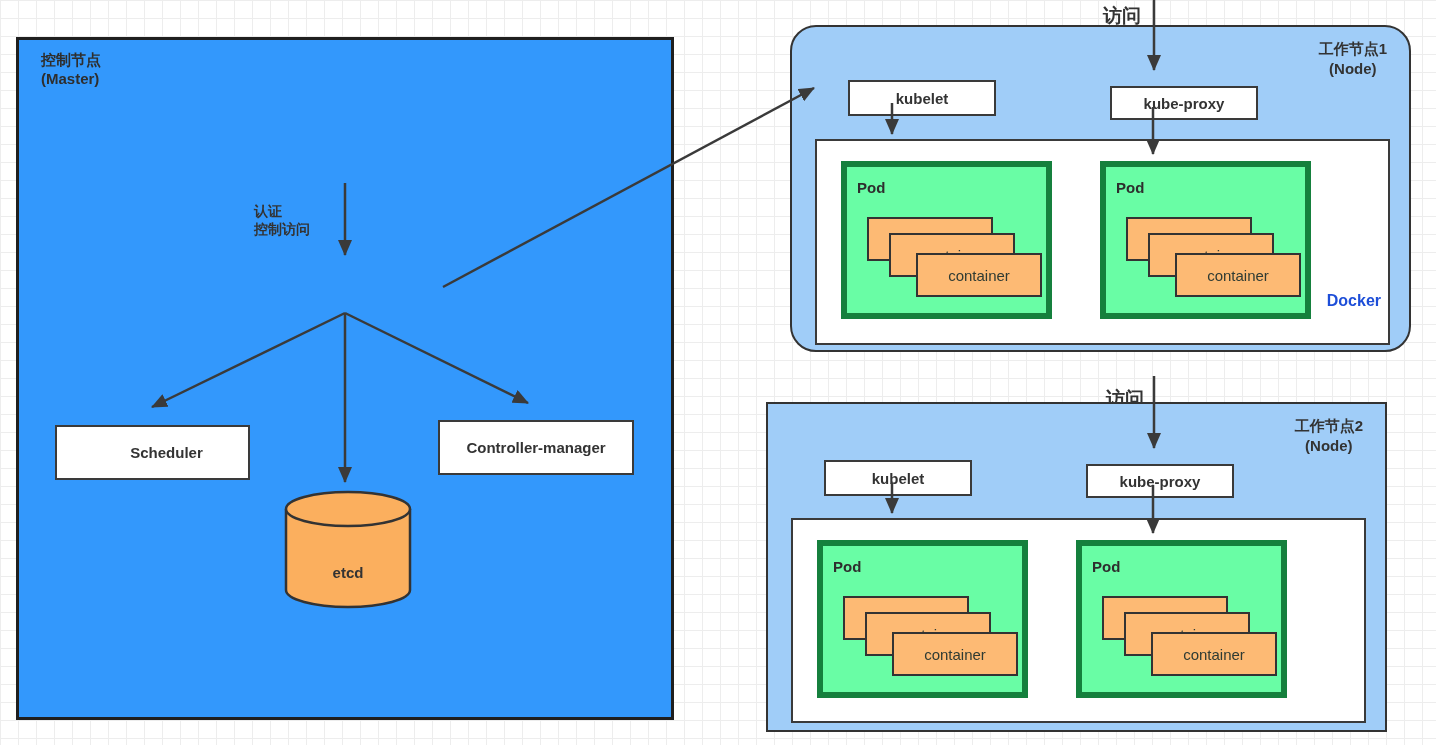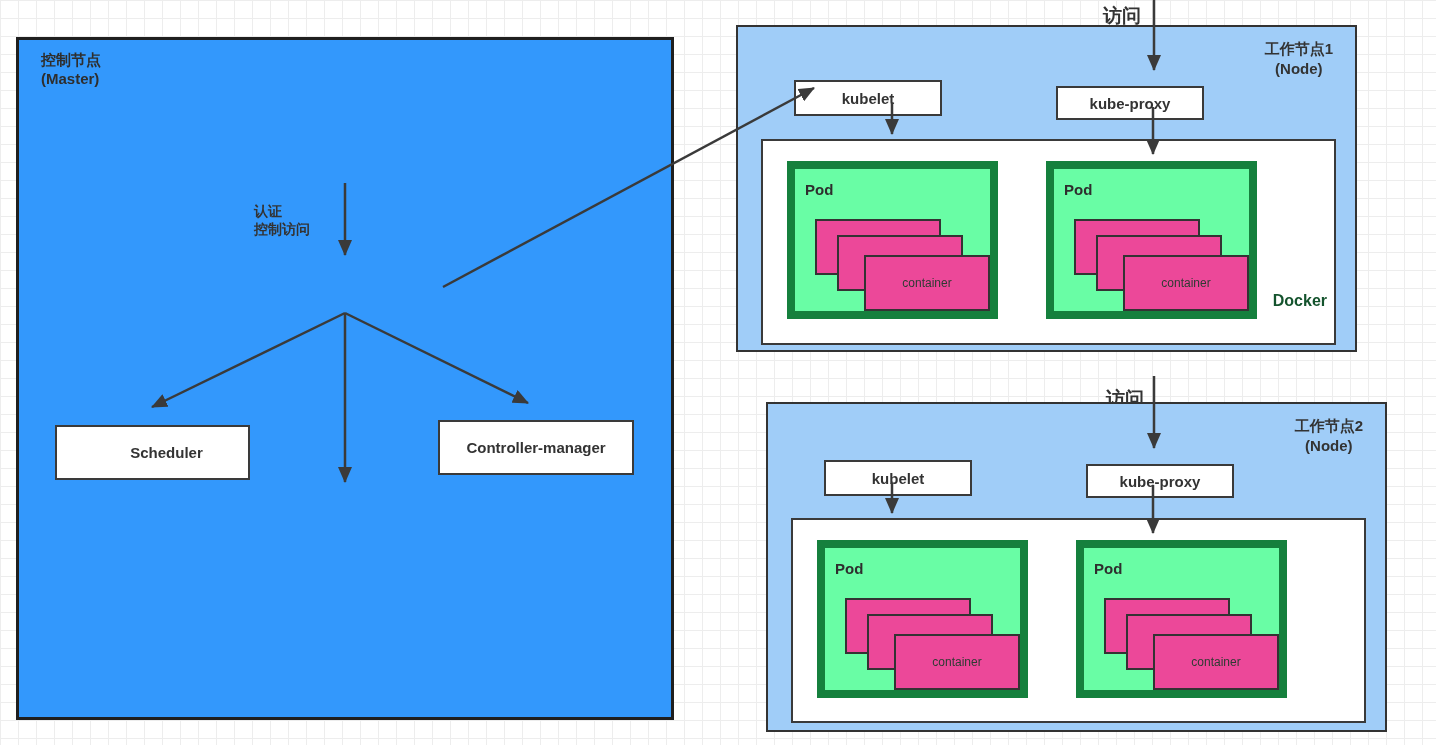--- a/index.html
+++ b/index.html
@@ -40,35 +40,35 @@
     position:absolute; right:22px; top:12px;
     font-weight:bold; font-size:15px; color:#333;
     text-align:center; line-height:20px;
   }
   .dockerbox{
     position:absolute; left:23px; width:575px;
     background:#ffffff; border:2px solid #3a3a3a;
   }
   .docker-label{
     position:absolute; right:28px; top:265px;
-    font-weight:bold; font-size:16px; color:#14532d;padding-left:15px;
+    font-weight:bold; font-size:16px; color:#1d4ed8;padding-left:15px;
   }
   .pod{
     position:absolute; width:211px; height:158px;
-    background:#69fda5; border:8px solid #15803d;
+    background:#69fda5; border:6px solid #15803d;
   }
   .pod-label{
     position:absolute; left:10px; top:12px;
     font-weight:bold; font-size:15px; color:#2e2e2e;
   }
   .container-box{
-    position:absolute; width:126px; height:56px;
-    background:#ec4899; border:2px solid #333;
+    position:absolute; width:126px; height:44px;
+    background:#fdba74; border:2px solid #333;
     display:flex; align-items:center; justify-content:center;
-    font-size:12px; color:#2f3b33;
+    font-size:15px; color:#2f3b33;
   }
   .auth-label{
     position:absolute; left:235px; top:162px; width:90px;
     text-align:left; font-weight:bold; font-size:14px; color:#333;
     line-height:18px;
   }
   .visit-label{
     position:absolute; width:44px;
     font-weight:bold; font-size:19px; color:#333; text-align:center;
   }
@@ -97,25 +97,32 @@
     <div class="auth-label">
       <div>认证</div>
       <div>控制访问</div>
     </div>
 
 
     <div class="box" style="left:36px; top:374px; width:195px; height:55px;padding-left:28px;">Scheduler</div>
 
     <div class="box" style="left:419px; top:369px; width:196px; height:55px;">Controller-manager</div>
 
+    <div class="etcd-wrap">
+      <svg width="128" height="121" viewBox="0 0 128 121">
+        <path d="M 2,20 L 2,101 A 62,17 0 0 0 126,101 L 126,20" fill="#fbaf5e" stroke="#333" stroke-width="2.5"></path>
+        <ellipse cx="64" cy="20" rx="62" ry="17" fill="#fbaf5e" stroke="#333" stroke-width="2.5"></ellipse>
+      </svg>
+      <div class="etcd-label">etcd</div>
+    </div>
   </div>
 
   <div class="visit-label" style="left:1100px; top:3px;">访问</div>
 
-  <div class="node" style="left:736px; top:25px; height:327px;">
+  <div class="node" style="left:790px; top:25px; height:327px;border-radius:26px;">
     <div class="node-title">
       <div>工作节点1</div>
       <div>(Node)</div>
     </div>
 
     <div class="box" style="left:56px; top:42px; width:148px; height:36px;">kubelet</div>
 
     <div class="box" style="left:318px; top:48px; width:148px; height:34px;">kube-proxy</div>
 
     <div class="dockerbox" style="top:112px; height:206px;">

